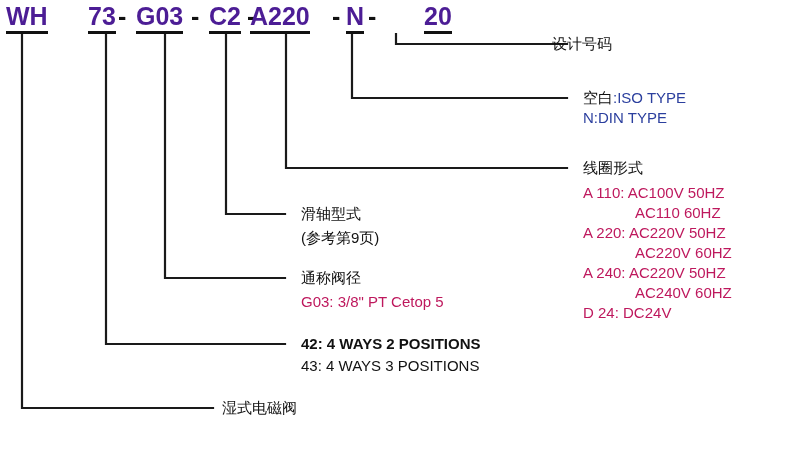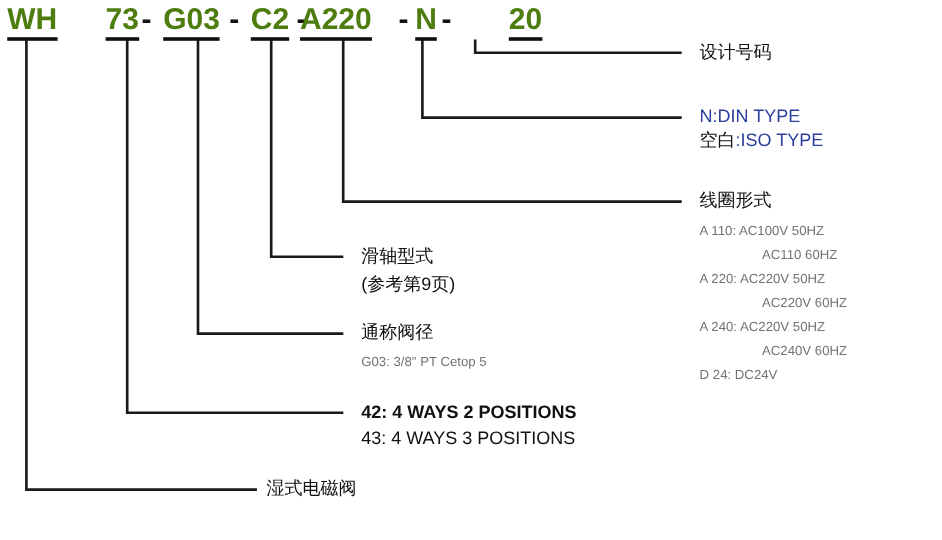--- a/index.html
+++ b/index.html
@@ -8,33 +8,33 @@
     font-family:"Liberation Sans","DejaVu Sans",sans-serif;
     position:relative;overflow:hidden;
   }
   #stage{position:absolute;left:0;top:0;width:785px;height:450px;}
   svg.lines{position:absolute;left:0;top:0;width:785px;height:450px;}
 
   
   .code-row{position:absolute;left:0;top:0;width:785px;height:34px;}
   .seg{
     position:absolute;top:2px;
-    font-size:25px;font-weight:bold;color:#4d7c0f;
+    font-size:25px;font-weight:bold;color:#4c1d95;
     letter-spacing:0px;white-space:nowrap;line-height:28px;
   }
   .seg.underlined{border-bottom:3px solid #111111;padding-bottom:1px;}
   .dash{
     position:absolute;top:2px;font-size:25px;font-weight:bold;
     color:#111111;line-height:28px;
   }
 
   
   .anno{position:absolute;white-space:nowrap;line-height:20px;}
   .cn{font-size:15px;color:#111111;}
-  .en{font-size:11px;color:#737373;}
+  .en{font-size:15px;color:#be185d;}
   .blk{font-size:15px;color:#111111;}
   .mix{font-size:15px;}
   .mix .k{color:#111111;}
   .mix .v{color:#2b3f9e;}
   .row{display:block;}
   .indent{display:inline-block;width:52px;}
 </style>
 </head>
 <body>
 
@@ -73,27 +73,27 @@
 
     <span class="seg underlined" style="left:250px;">A220</span>
     <span class="dash" style="left:332px;">-</span>
 
     <span class="seg underlined" style="left:346px;">N</span>
     <span class="dash" style="left:368px;">-</span>
 
     <span class="seg underlined" style="left:384px;margin-left:40px;">20</span>
   </div>
 
-  <div class="anno cn" style="left:583px;top:34px;">设计号码</div>
+  <div class="anno cn" style="left:552px;top:34px;">设计号码</div>
 
   <div class="anno mix" style="left:583px;top:88px;">
-    <span class="row v">N:DIN TYPE</span>
     <span class="row">
       <span class="k">空白</span><span class="v">:ISO TYPE</span>
     </span>
+    <span class="row v">N:DIN TYPE</span>
   </div>
 
   <div class="anno cn" style="left:583px;top:158px;">线圈形式</div>
 
   <div class="anno en" style="left:583px;top:183px;">
     <span class="row">
       <span>A 110:</span>
       <span>AC100V 50HZ</span>
     </span>
     <span class="row">

